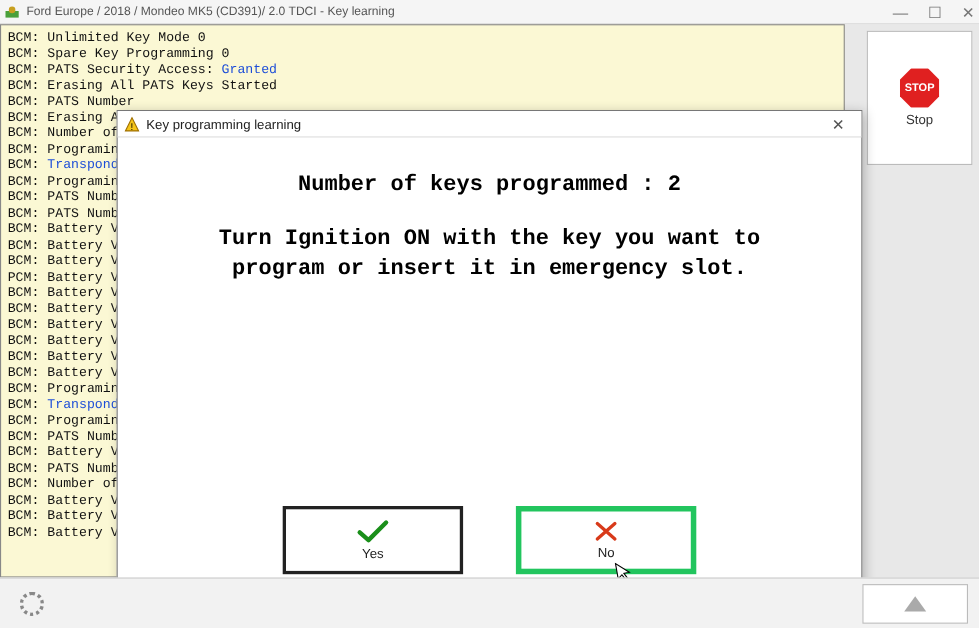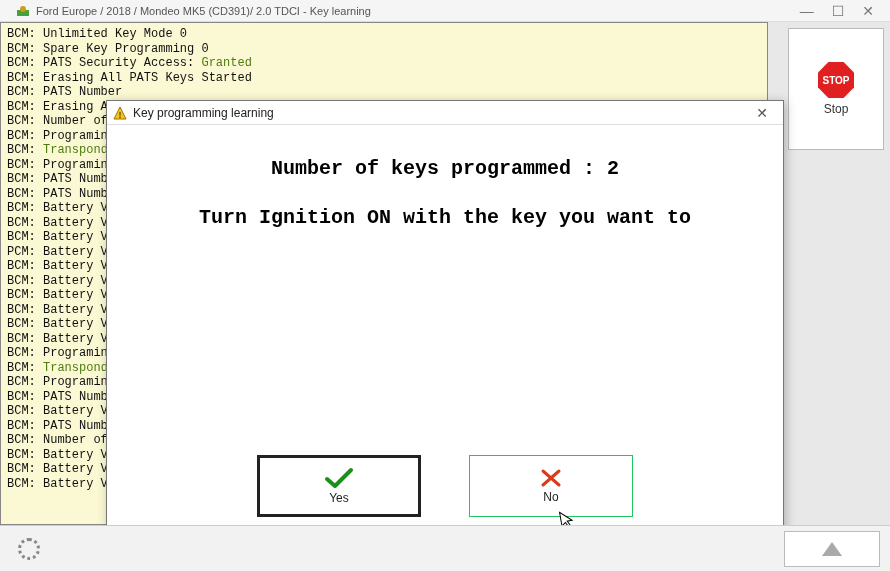--- a/index.html
+++ b/index.html
@@ -9,21 +9,21 @@
       width: 890px;
       height: 571px;
       overflow: hidden;
       position: relative;
     }
     .titlebar {
       height: 22px;
       background: #f5f5f5;
       display: flex;
       align-items: center;
-      padding: 0 16px;
+      padding: 0 4px;
       font-size: 11px;
       color: #555;
       border-bottom: 1px solid #ddd;
     }
     .titlebar .icon-app { margin-right: 6px; display:inline-flex; }
     .titlebar .winctrls { margin-left: auto; display: flex; gap: 18px; color:#777; }
     .titlebar .winctrls span { font-size:14px; line-height:1; }
     .main-area {
       position: relative;
       width: 100%;
@@ -39,21 +39,21 @@
       background: #fbf8d4;
       border: 1px solid #888;
       padding: 4px 6px;
       font-family: "Courier New", monospace;
       font-size: 12px;
       line-height: 14.5px;
       color: #111;
       white-space: pre;
       overflow: hidden;
     }
-    .log-line .granted { color: #4d7c0f; }
+    .log-line .granted { color: #1d4ed8; }
     .right-panel {
       position: absolute;
       top: 6px;
       right: 6px;
       width: 96px;
       height: 122px;
       background: #fff;
       border: 1px solid #bbb;
       display: flex;
       flex-direction: column;
@@ -124,35 +124,35 @@
       font-size: 20px;
       color:#000;
       padding: 30px 4px 10px;
       text-align:center;
       line-height: 1.35;
     }
     .dialog-body .line1 { margin-bottom: 22px; }
     .dialog-body .line2 { margin-bottom: 40px; }
     .dialog-buttons {
       height: 86px;
-      display:flex; align-items:flex-start; justify-content:center; gap:48px;
+      display:flex; align-items:center; justify-content:center; gap:48px;
       padding-bottom:14px;
     }
     .dlg-btn {
       width: 164px;
       height: 62px;
       background:#fff;
       display:flex; flex-direction:column; align-items:center; justify-content:center;
       font-size:12px; color:#222;
       font-family: "Segoe UI", Tahoma, sans-serif;
       cursor:pointer;
       gap:2px;
     }
     .dlg-btn.yes { border:3px solid #222; }
-    .dlg-btn.no  { border:1px solid #22c55e; }
+    .dlg-btn.no  { border:5px solid #22c55e; }
     .check-mark { color:#1a8f1a; }
     .x-mark { color:#d83a1a; }
     .cursor {
       position:absolute;
       top: 488px; left: 560px;
       font-size:16px; color:#000;
       transform: rotate(-10deg);
       pointer-events:none;
     }
     svg { display:block; }
@@ -193,20 +193,21 @@
             <text x="7" y="12" text-anchor="middle" font-size="9" font-family="Arial" fill="#000">!</text>
           </svg>
       </span>
       <span>Key programming learning</span>
       <div class="close">✕</div>
     </div>
     <div class="dialog-body">
       <div class="line1">Number of keys programmed : 2</div>
       <div class="line2">
         <div>Turn Ignition ON with the key you want to</div>
+        <div>program or insert it in emergency slot.</div>
       </div>
     </div>
     <div class="dialog-buttons">
       <div class="dlg-btn yes">
         <span class="check-mark">
           <svg width="30" height="22">
               <path d="M3 12 L11 19 L27 3" stroke="#1a8f1a" stroke-width="4" fill="none" stroke-linecap="round" stroke-linejoin="round"></path>
             </svg>
         </span>
         <span>Yes</span>

